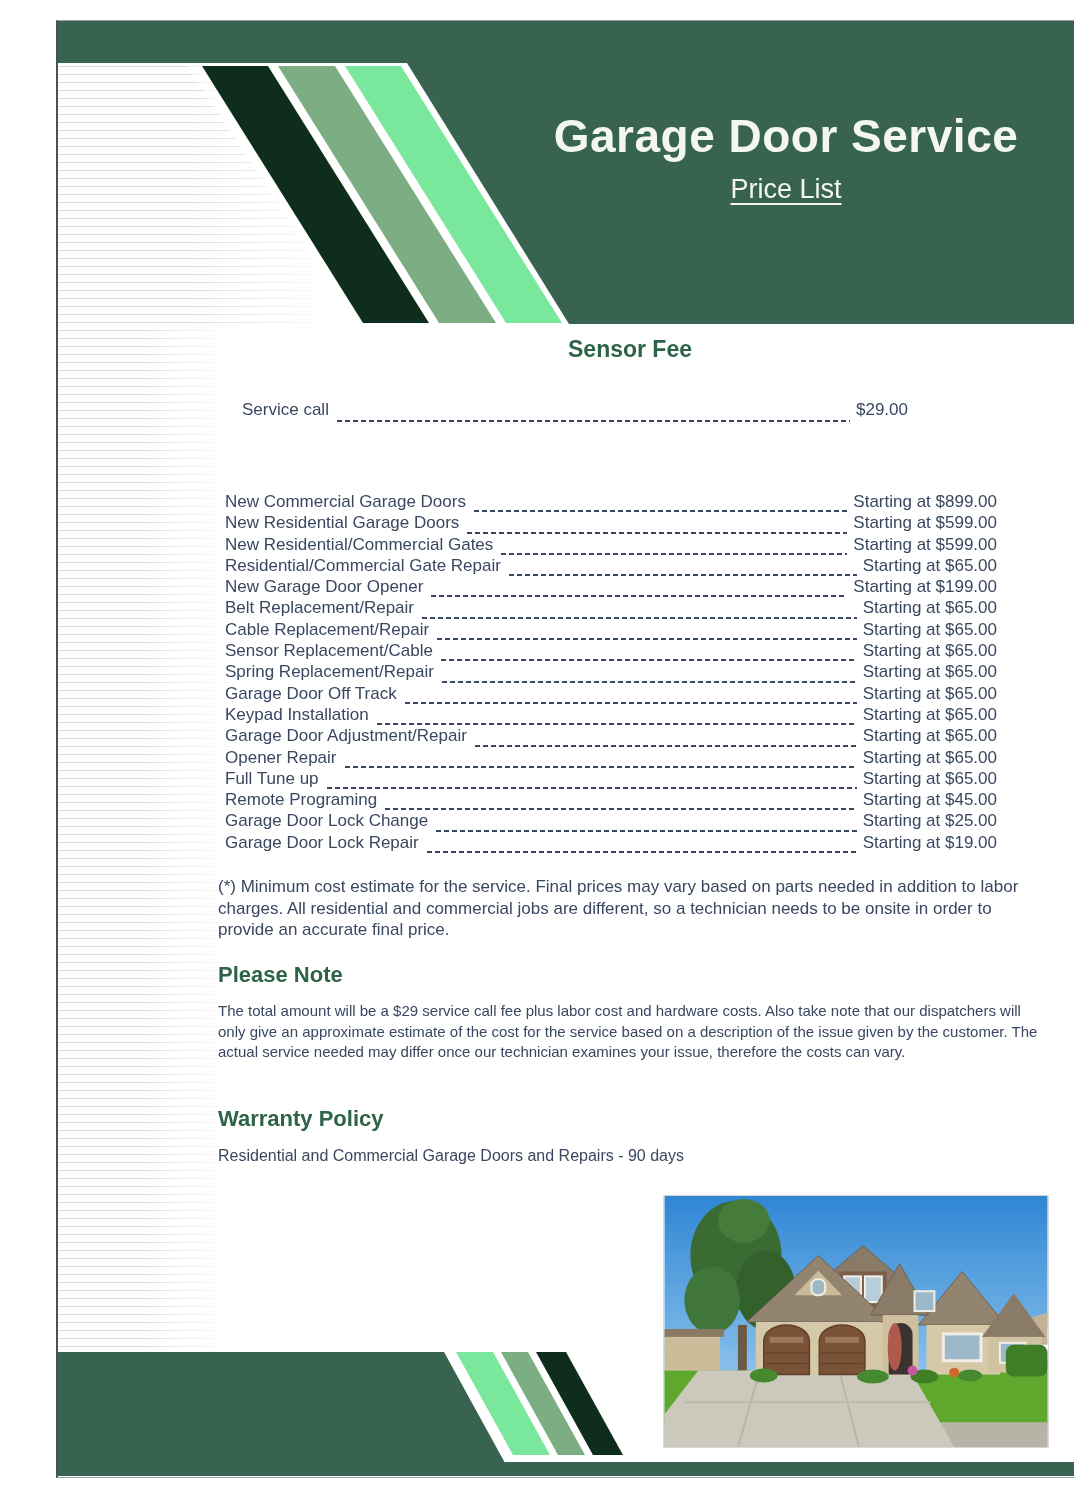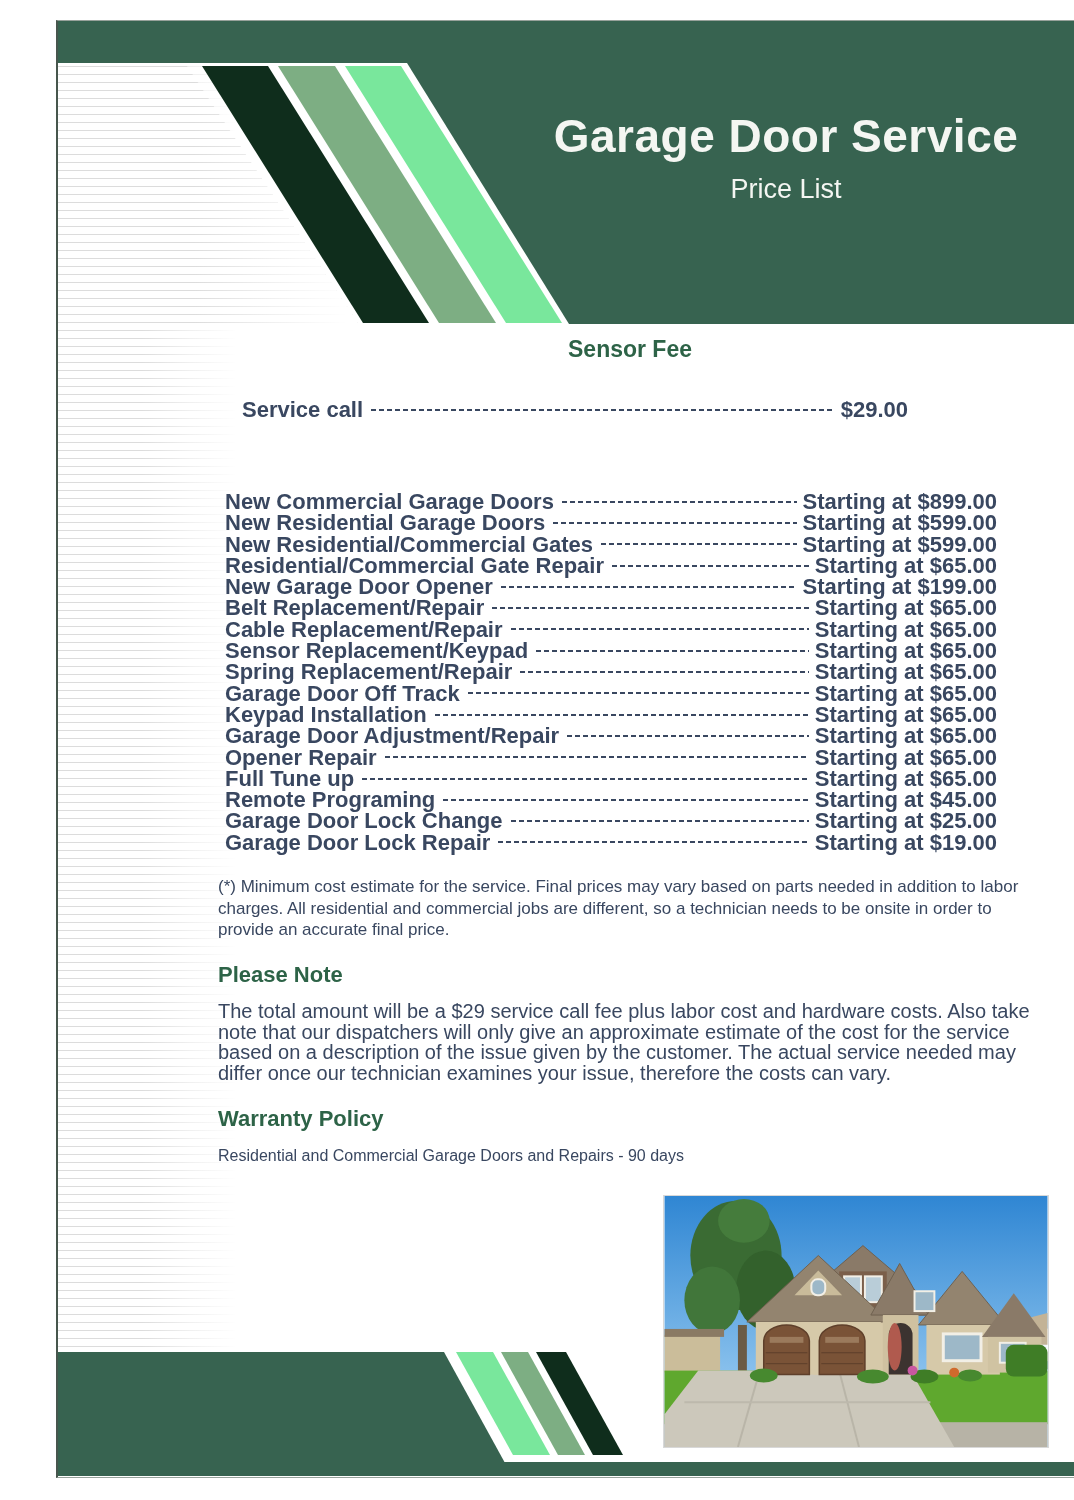--- a/index.html
+++ b/index.html
@@ -29,41 +29,41 @@
     clip-path:polygon(0 0, 43% 0, 100% 100%, 0 100%);}
   .band{position:absolute;left:21px;top:21px;width:1034px;height:42px;background:var(--green-main);}
   .header-svg{position:absolute;left:21px;top:63px;width:1034px;height:261px;display:block;}
   .footer-svg{position:absolute;left:21px;top:1352px;width:1034px;height:125px;display:block;}
   .fill-main{fill:var(--green-main);}
   .fill-dark{fill:var(--green-stripe-dark);}
   .fill-sage{fill:var(--green-stripe-sage);}
   .fill-mint{fill:var(--green-stripe-mint);}
   .title-block{position:absolute;left:470px;top:110px;width:560px;text-align:center;color:var(--title-color);}
   .title{font-size:46px;font-weight:700;letter-spacing:.5px;line-height:52px;}
-  .subtitle{display:inline-block;margin-top:12px;font-size:27px;text-underline-offset:5px;}
+  .subtitle{display:inline-block;margin-top:12px;font-size:27px;text-decoration:underline;text-underline-offset:5px;}
   .sec-heading{position:absolute;width:824px;left:182px;text-align:center;
     font-size:23px;font-weight:700;color:var(--heading-green);}
   .h-basic{top:336px;}
   .h-other{top:452px;}
-  .fee-row{display:flex;align-items:center;color:var(--text-color);font-size:22px;line-height:21.3px;white-space:nowrap;font-weight:bold;}
+  .fee-row{display:flex;align-items:flex-end;color:var(--text-color);font-size:17px;line-height:21.3px;white-space:nowrap;}
   .fee-label{flex:0 0 auto;}
   .fee-price{flex:0 0 auto;}
   .dashes{flex:1 1 auto;height:2px;margin:0 6px 0 8px;min-width:30px;
     background:repeating-linear-gradient(90deg, currentColor 0 5px, rgba(0,0,0,0) 5px 8px);
     color:var(--text-color);}
   .basic-list{position:absolute;left:206px;top:398px;width:666px;}
   .basic-list .fee-row{line-height:24px;}
   .other-list{position:absolute;left:189px;top:491px;width:772px;}
   .footnote{position:absolute;left:182px;top:876px;width:818px;
     font-size:17px;line-height:21.5px;color:var(--text-color);}
   .sub-heading{position:absolute;left:182px;font-size:22px;font-weight:700;color:var(--heading-green);}
   .h-note{top:962px;}
   .h-warranty{top:1106px;}
   .note-body{position:absolute;left:182px;top:1001px;width:828px;
-    font-size:20px;line-height:20.6px;color:var(--text-color);}
+    font-size:15px;line-height:20.6px;color:var(--text-color);}
   .warranty-body{position:absolute;left:182px;top:1146px;width:828px;
     font-size:16px;line-height:20px;color:var(--text-color);}
   .photo{position:absolute;left:627px;top:1195px;width:386px;height:253px;border:1px solid #d8d8d8;}
   .photo svg{display:block;width:100%;height:100%;}
 </style>
 </head>
 <body>
 
 <div class="page">
 
@@ -132,21 +132,21 @@
         <span class="fee-price">Starting at $65.00</span>
       </div>
 
       <div class="fee-row">
         <span class="fee-label">Cable Replacement/Repair</span>
         <span class="dashes"></span>
         <span class="fee-price">Starting at $65.00</span>
       </div>
 
       <div class="fee-row">
-        <span class="fee-label">Sensor Replacement/Keypad</span>
+        <span class="fee-label">Sensor Replacement/Cable</span>
         <span class="dashes"></span>
         <span class="fee-price">Starting at $65.00</span>
       </div>
 
       <div class="fee-row">
         <span class="fee-label">Spring Replacement/Repair</span>
         <span class="dashes"></span>
         <span class="fee-price">Starting at $65.00</span>
       </div>
 

